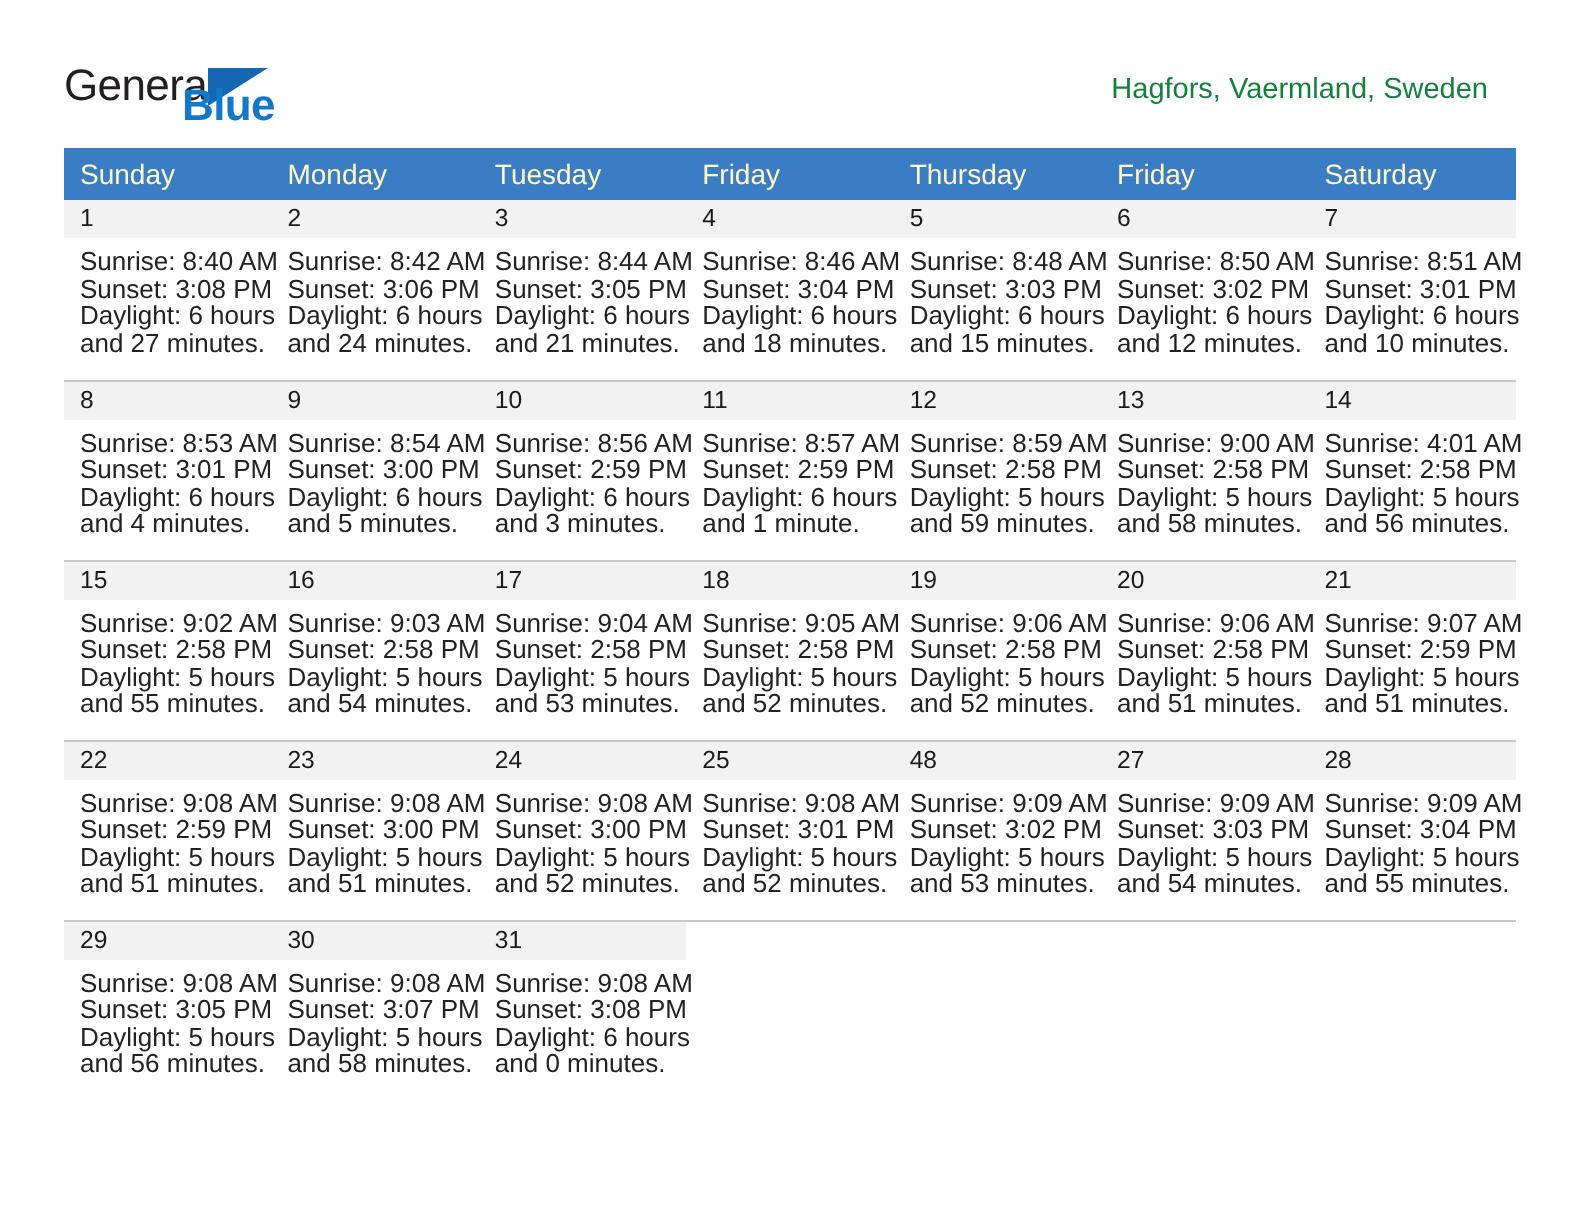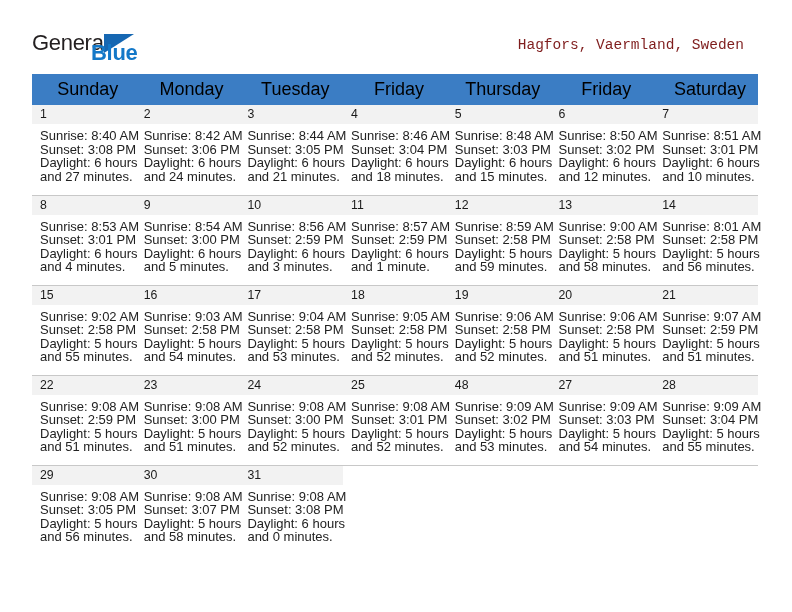--- a/index.html
+++ b/index.html
@@ -68,39 +68,38 @@
   }
   .cal-title {
     font-size: 27px;
     color: #1a1a1a;
     font-weight: normal;
     line-height: 1.15;
     white-space: nowrap;
   }
   .cal-sub {
     font-size: 14.5px;
-    color: #7f1d1d;
+    color: #15803d;
     margin-top: 7px;
     white-space: nowrap;
-    font-family: Liberation Mono, monospace;
   }
 
   
   .cal {
     margin: 0 34px 0 32px;
     width: 726px;
     border-collapse: collapse;
     table-layout: fixed;
   }
   .cal th {
     background: #3b7dc4;
-    color: #000000;
-    font-size: 18px;
+    color: #fef9c3;
+    font-size: 14px;
     font-weight: normal;
-    text-align: center;
+    text-align: left;
     padding: 5px 0 5px 8px;
     height: 20px;
     box-sizing: border-box;
   }
   .cal td {
     vertical-align: top;
     padding: 0;
     width: 103.7px;
     height: 90px;
     box-sizing: border-box;
@@ -279,21 +278,21 @@
             <div class="info">
               <div>Sunrise: 9:00 AM</div>
               <div>Sunset: 2:58 PM</div>
               <div>Daylight: 5 hours</div>
               <div>and 58 minutes.</div>
             </div>
           </td>
           <td>
             <div class="daynum">14</div>
             <div class="info">
-              <div>Sunrise: 8:01 AM</div>
+              <div>Sunrise: 4:01 AM</div>
               <div>Sunset: 2:58 PM</div>
               <div>Daylight: 5 hours</div>
               <div>and 56 minutes.</div>
             </div>
           </td>
         </tr>
         <tr class="week-row">
           <td>
             <div class="daynum">15</div>
             <div class="info">

